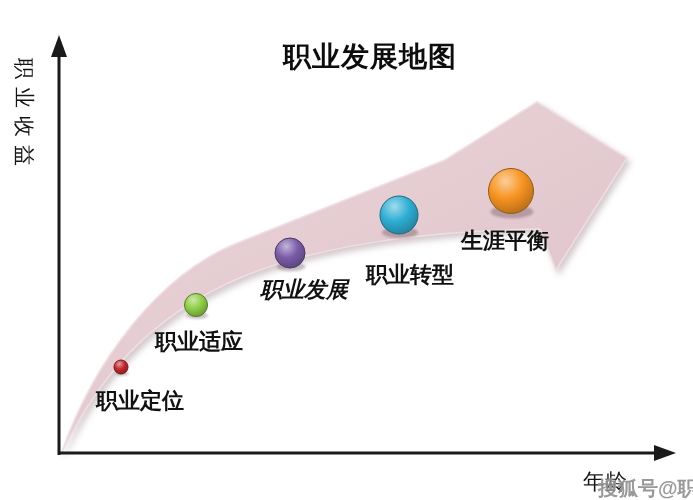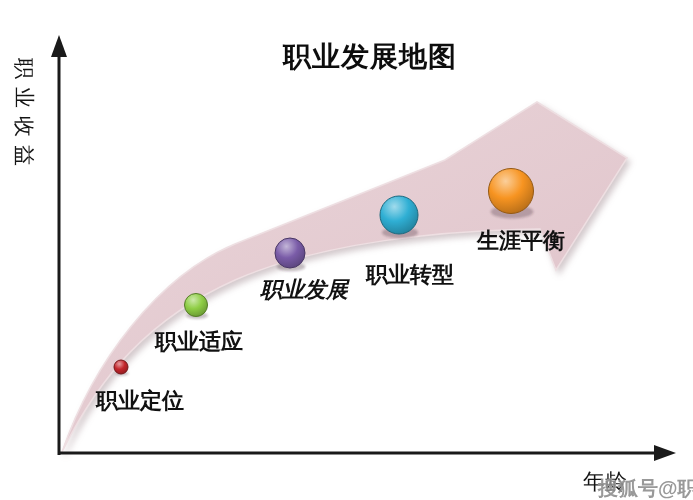--- a/index.html
+++ b/index.html
@@ -114,15 +114,15 @@
   <div class="page-title">职业发展地图</div>
   <div class="y-axis-label">职业收益</div>
   <div class="x-axis-label">年龄</div>
   <div class="watermark">搜狐号@职路</div>
 
   <div id="labels-layer">
       <div class="stage-label" style="left: 140px; top: 386px;">职业定位</div>
       <div class="stage-label" style="left: 199px; top: 327px;">职业适应</div>
       <div class="stage-label" style="left: 304px; top: 275px; font-style: italic;">职业发展</div>
       <div class="stage-label" style="left: 410px; top: 260px;">职业转型</div>
-      <div class="stage-label" style="left: 521px; top: 226px;">生涯平衡</div>
+      <div class="stage-label" style="left: 505px; top: 226px;">生涯平衡</div>
     </div>
 </div>
 
 </body></html>

